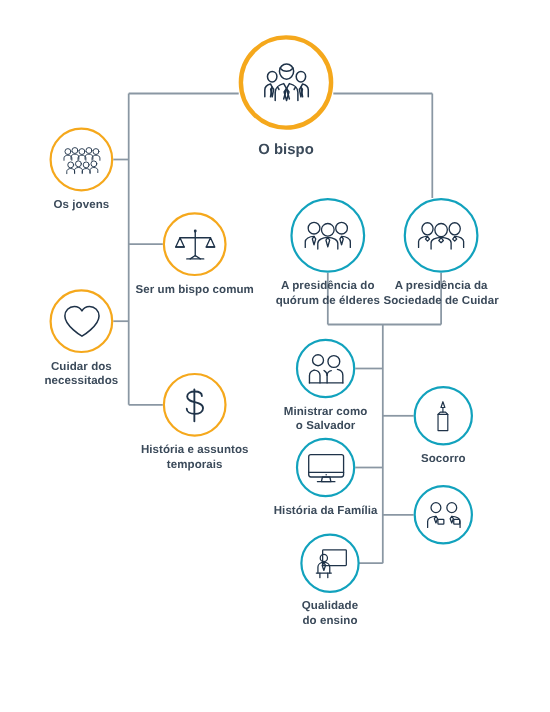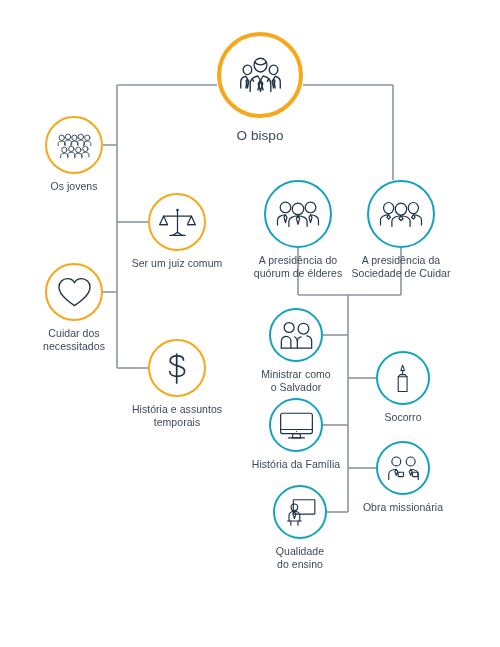--- a/index.html
+++ b/index.html
@@ -40,20 +40,21 @@
     background: #ffffff;
   }
   .circle svg { display: block; }
   .node-label {
     margin-top: 6px;
     font-size: 10.5px;
     line-height: 13px;
     color: #3b4a5a;
     letter-spacing: 0.05px;
     white-space: pre-line;
+    font-weight: bold;
   }
   .node.root .node-label {
     font-size: 13.5px;
     line-height: 17px;
     margin-top: 9px;
     color: #3b4a5a;
   }
 </style>
 </head>
 <body>
@@ -139,21 +140,21 @@
               <path d="M6 13h36"></path>
               <path d="M6 13l-5 11h10z"></path>
               <path d="M42 13l-5 11h10z"></path>
               <path d="M1 24h10"></path>
               <path d="M37 24h10"></path>
               <path d="M14 38h20"></path>
               <path d="M18 38l6-4 6 4"></path>
             </g>
           </svg>
         </div>
-        <div class="node-label">Ser um juiz comum</div>
+        <div class="node-label">Ser um bispo comum</div>
       </div>
       <div class="node" style="left: 74px; top: 263px;">
         <div class="circle" style="width: 58px; height: 58px; border: 2.6px solid rgb(245, 168, 28);">
           <svg width="37" height="32.56" viewBox="0 0 48 44">
             <path d="M24 40C24 40 3 27.5 3 15.2 3 8.6 8.2 3.5 14.6 3.5c4.1 0 7.6 2.2 9.4 5.5 1.8-3.3 5.3-5.5 9.4-5.5C39.8 3.5 45 8.6 45 15.2 45 27.5 24 40 24 40z" fill="none" stroke="#1f3349" stroke-width="1.9" stroke-linejoin="round"></path>
           </svg>
         </div>
         <div class="node-label">Cuidar dos
 necessitados</div>
       </div>
@@ -260,21 +261,20 @@
               <circle cx="33" cy="9" r="6.2"></circle>
               <path d="M2.5 34v-7.6c0-3.6 4.4-6.3 10.5-6.3"></path>
               <path d="M43.5 34v-7.6c0-3.6-4.4-6.3-10.5-6.3"></path>
               <path d="M13 20.1l-2 2.9 2 5.4 2-5.4z"></path>
               <path d="M33 20.1l-2 2.9 2 5.4 2-5.4z"></path>
               <rect x="15.5" y="24" width="7.5" height="6" rx="0.8"></rect>
               <rect x="35.5" y="24" width="7.5" height="6" rx="0.8"></rect>
             </g>
           </svg>
         </div>
-        <div class="node-label">Obra missionária</div>
       </div>
       <div class="node" style="left: 300px; top: 485px;">
         <div class="circle" style="width: 54px; height: 54px; border: 2.8px solid rgb(18, 162, 189);">
           <svg width="35" height="28.7" viewBox="0 0 46 40">
             <g fill="none" stroke="#1f3349" stroke-width="1.6" stroke-linecap="round" stroke-linejoin="round">
               <rect x="13" y="2.5" width="30" height="20" rx="1"></rect>
               <circle cx="14.5" cy="13" r="4.6"></circle>
               <path d="M7 32v-7.8c0-3.2 3.2-5.6 7.5-5.6s7.5 2.4 7.5 5.6V32"></path>
               <path d="M14.5 19.2l-2.2 3 2.2 6.5 2.2-6.5z"></path>
               <path d="M9.5 32v6"></path>

